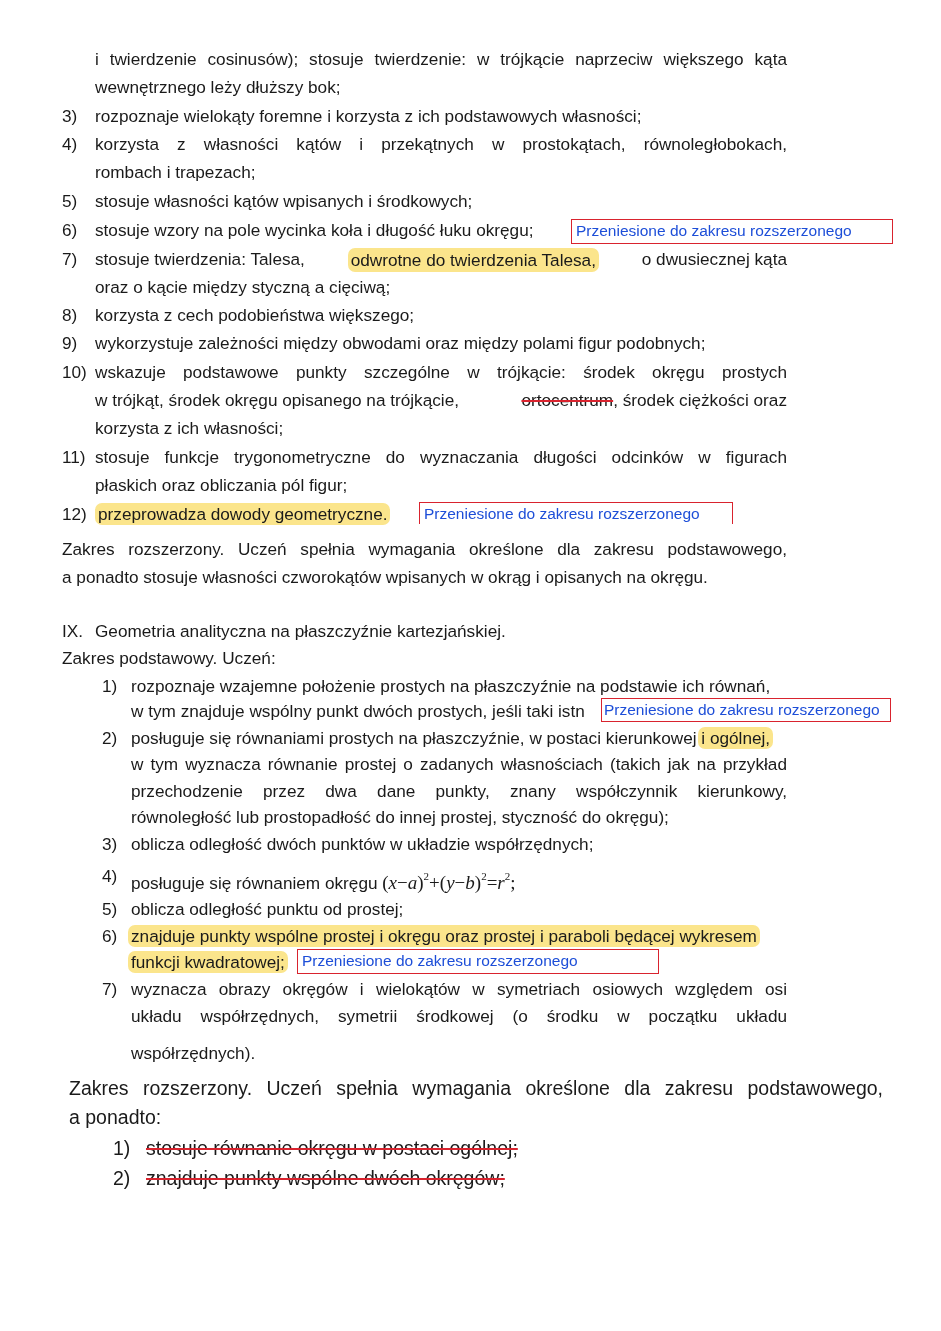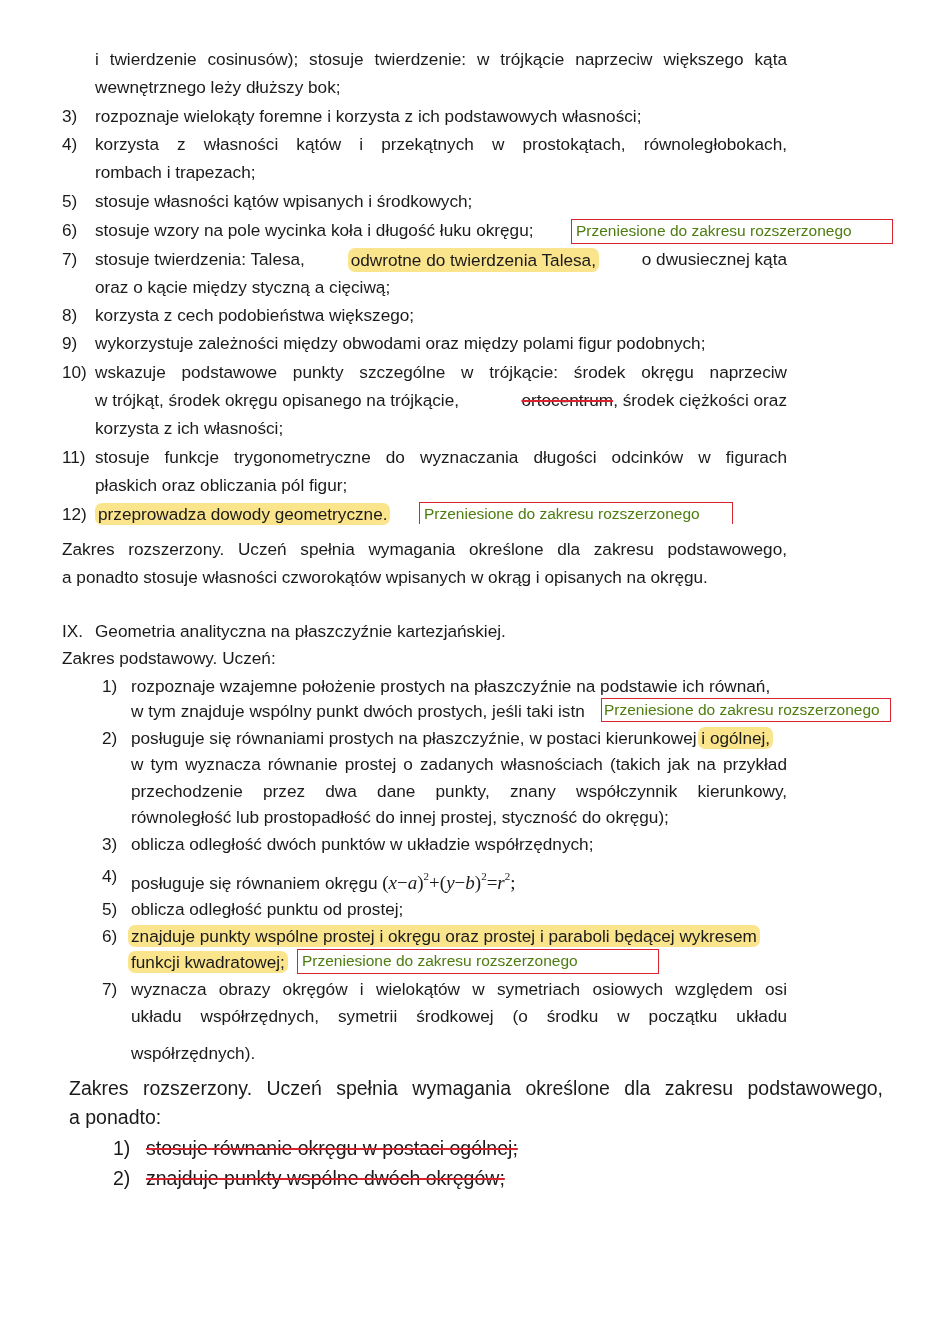--- a/index.html
+++ b/index.html
@@ -4,21 +4,21 @@
 <style>
   html, body { margin: 0; padding: 0; background: #ffffff; }
   body { width: 941px; height: 1331px; position: relative; overflow: hidden;
          font-family: "Liberation Sans", "DejaVu Sans", sans-serif; color: #1a1a1a; }
   .page { position: absolute; left: 0; top: 0; width: 941px; height: 1331px; }
   .line { position: absolute; font-size: 17.2px; line-height: 22px; white-space: nowrap; }
   .just { text-align: justify; text-align-last: justify; }
   .num { position: absolute; font-size: 17.2px; line-height: 22px; }
   .hl { background: #fbe58c; border-radius: 7px; padding: 1px 3px; margin: 0 -3px; }
   .strike { text-decoration: line-through; text-decoration-color: #d9232e; text-decoration-thickness: 2px; text-align: right; }
-  .note { position: absolute; border: 1.5px solid #d9232e; color: #4d7c0f;
+  .note { position: absolute; border: 1.5px solid #d9232e; color: #1d4ed8;
           font-family: "Liberation Sans", sans-serif; font-size: 15.5px; line-height: 20px;
           padding: 0 4px; box-sizing: border-box; white-space: nowrap; background: #fff; }
   .note.open-bottom { border-bottom: none; }
   .math { font-family: "Liberation Serif", "DejaVu Serif", serif; font-style: italic; font-size: 19px; margin-top: 32px; }
   .math .up { font-style: normal; }
   .math sup { font-size: 11px; font-style: normal; vertical-align: 9px; }
   .big { font-size: 19.5px; line-height: 26px; }
 </style>
 </head>
 <body>
@@ -50,21 +50,21 @@
   </div>
   <div class="line" style="left:95px; top:276px;">oraz o kącie między styczną a cięciwą;</div>
 
   <div class="num" style="left:62px; top:304px;">8)</div>
   <div class="line" style="left:95px; top:304px;">korzysta z cech podobieństwa większego;</div>
 
   <div class="num" style="left:62px; top:332px;">9)</div>
   <div class="line" style="left:95px; top:332px;">wykorzystuje zależności między obwodami oraz między polami figur podobnych;</div>
 
   <div class="num" style="left:62px; top:361px;">10)</div>
-  <div class="line just" style="left:95px; top:361px; width:692px;">wskazuje podstawowe punkty szczególne w trójkącie: środek okręgu naprzeciw</div>
+  <div class="line just" style="left:95px; top:361px; width:692px;">wskazuje podstawowe punkty szczególne w trójkącie: środek okręgu prostych</div>
   <div class="line" style="left:95px; top:389px; width:692px; display:flex; justify-content:space-between;">
     <span>w trójkąt, środek okręgu opisanego na trójkącie,</span>
     <span><span class="strike">ortocentrum</span><span>, środek ciężkości oraz</span></span>
   </div>
   <div class="line" style="left:95px; top:417px;">korzysta z ich własności;</div>
 
   <div class="num" style="left:62px; top:446px;text-align:right;">11)</div>
   <div class="line just" style="left:95px; top:446px; width:692px;">stosuje funkcje trygonometryczne do wyznaczania długości odcinków w figurach</div>
   <div class="line" style="left:95px; top:474px;">płaskich oraz obliczania pól figur;</div>
 

